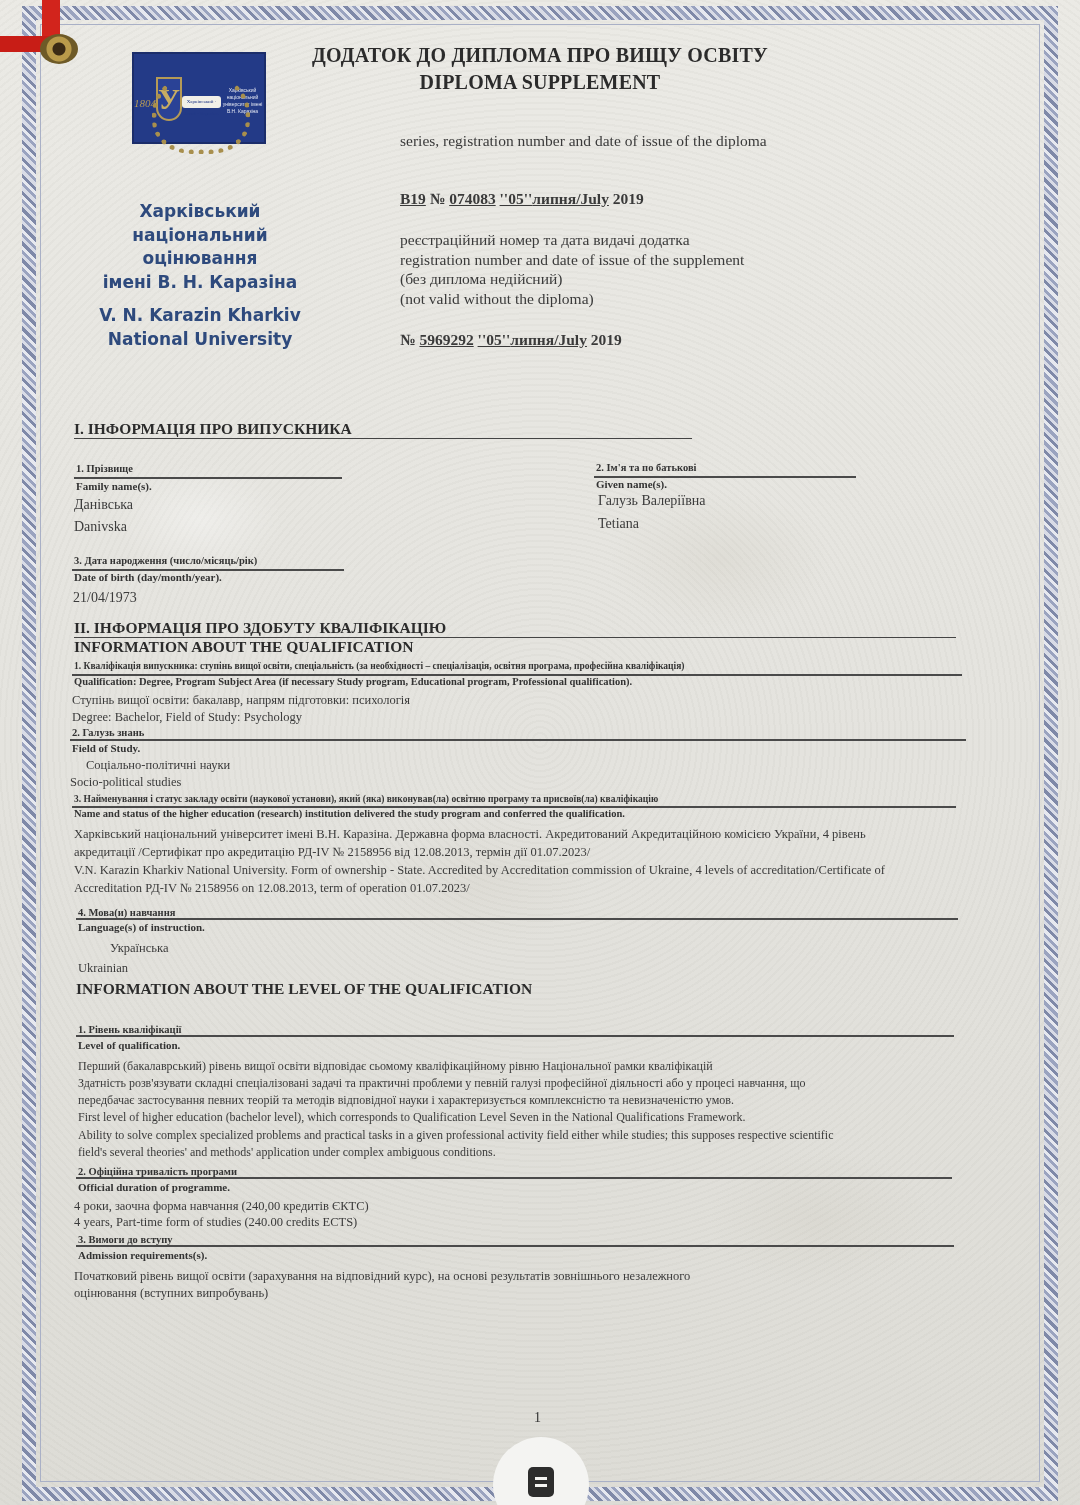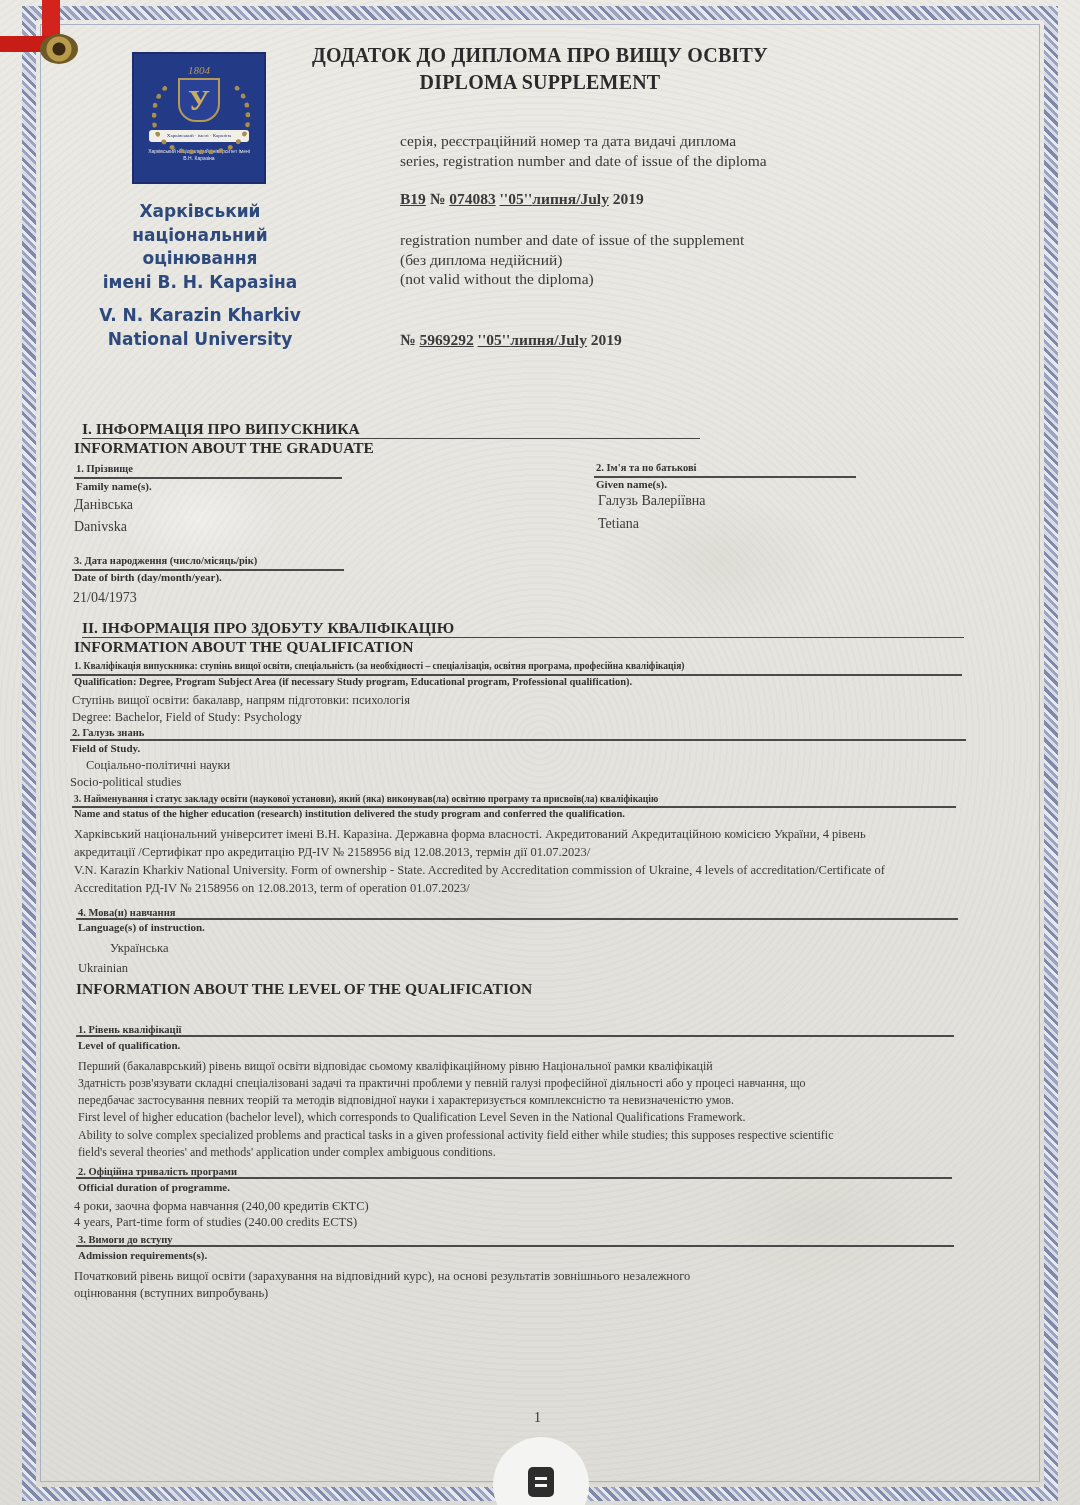--- a/index.html
+++ b/index.html
@@ -27,22 +27,22 @@
     border: 1px solid #a9b0c6;
   }
   .ribbon-v { position: absolute; left: 42px; top: 0; width: 18px; height: 42px; background: #d2241c; }
   .ribbon-h { position: absolute; left: 0; top: 36px; width: 62px; height: 16px; background: #c81d16; border-radius: 0 8px 8px 0; }
   .grommet {
     position: absolute; left: 40px; top: 34px; width: 38px; height: 30px; border-radius: 50%;
     background: radial-gradient(circle at 50% 50%, #3a2a14 0 6px, #b99a4a 7px 12px, #6e5a27 13px 15px);
   }
 
   .logo {
-    position: absolute; left: 132px; top: 52px; width: 134px; height: 132px;
-    background: #233a87; border: 2px solid #1b2d6a; display: flex; flex-direction: column; align-items: center;
+    position: absolute; left: 132px; top: 52px; width: 134px; height: 92px;
+    background: #233a87; border: 2px solid #1b2d6a; display: flex; flex-direction: row; align-items: center;
   }
   .logo-year { margin-top: 10px; font-size: 11px; color: #b59a56; font-style: italic; }
   .logo-shield {
     margin-top: 2px; width: 42px; height: 44px; border: 2px solid #b59a56; color: #c9ad63;
     font-size: 30px; font-weight: bold; display: flex; align-items: center; justify-content: center;
     border-radius: 0 0 18px 18px; background: #2a4296;
   }
   .logo-wreath { position: absolute; top: 18px; left: 18px; width: 98px; height: 82px; border: 5px dotted #a88f4d; border-radius: 50% 50% 40% 40%; border-top-color: transparent; }
   .logo-banner { margin-top: 8px; width: 100px; height: 12px; background: #f1efe8; border-radius: 3px; font-size: 5px; color: #233a87; text-align: center; line-height: 12px; }
   .logo-caption { margin-top: 6px; font-size: 5px; color: #dfe3f0; text-align: center; line-height: 7px; width: 110px; font-family: "Liberation Sans", sans-serif; }
@@ -59,21 +59,21 @@
   }
 
   .meta { position: absolute; left: 400px; font-size: 15.5px; color: #3a3a3a; line-height: 19.5px; }
   .meta-1 { top: 131px; }
   .meta-2 { top: 189px; font-weight: bold; }
   .meta-3 { top: 230px; }
   .meta-4 { top: 330px; font-weight: bold; }
   .u { text-decoration: underline; }
 
   .sec-title { position: absolute; left: 74px; font-weight: bold; font-size: 15.5px; line-height: 18px; color: #2b2b2b; }
-  .sec-title .ua { display: block; border-bottom: 1.5px solid #444; margin-left: 8px; }
+  .sec-title .ua { display: block; border-bottom: 1.5px solid #444; }
   .rule { position: absolute; height: 1.5px; background: #4a4a4a; }
 
   .lbl-ua { position: absolute; font-weight: bold; font-size: 10.5px; color: #333; }
   .lbl-en { position: absolute; font-weight: bold; font-size: 11px; color: #333; }
   .val { position: absolute; font-size: 14px; color: #3b3b3b; line-height: 17.5px; }
   .val-sm { position: absolute; font-size: 12.5px; color: #3b3b3b; line-height: 18px; }
 
   .page-num { position: absolute; left: 534px; top: 1410px; font-size: 14px; color: #333; }
   .fab {
     position: absolute; left: 493px; top: 1437px; width: 96px; height: 96px; border-radius: 50%;
@@ -118,45 +118,44 @@
       <div>National University</div>
     </div>
   </div>
 
   <div class="doc-title">
     <div>ДОДАТОК ДО ДИПЛОМА ПРО ВИЩУ ОСВІТУ</div>
     <div>DIPLOMA SUPPLEMENT</div>
   </div>
 
   <div class="meta meta-1">
-    <div>серія, реєстраційний номер та дата видачі диплома</div>
     <div>series, registration number and date of issue of the diploma</div>
   </div>
   <div class="meta meta-2">
     <span class="u">В19</span>
     <span>№</span>
     <span class="u">074083</span>
     <span class="u">''05''</span><span class="u">липня/July</span>
     <span>2019</span>
   </div>
   <div class="meta meta-3">
+    <div>реєстраційний номер та дата видачі додатка</div>
     <div>registration number and date of issue of the supplement</div>
     <div>(без диплома недійсний)</div>
     <div>(not valid without the diploma)</div>
   </div>
   <div class="meta meta-4">
     <span>№</span>
     <span class="u">5969292</span>
     <span class="u">''05''</span><span class="u">липня/July</span>
     <span>2019</span>
   </div>
 
   <div class="sec-title" style="top:420px;">
     <span class="ua" style="width:618px;">I. ІНФОРМАЦІЯ ПРО ВИПУСКНИКА</span>
-    <span style="display:block;">INFORMATION ABOUT THE GRADUATE</span>
   </div>
 
   <div class="lbl-ua" style="left:76px; top:463px;">1. Прізвище</div>
   <div class="rule" style="left:74px; top:477px; width:268px;"></div>
   <div class="lbl-en" style="left:76px; top:480px;">Family name(s).</div>
   <div class="val" style="left:74px; top:496px;">Данівська</div>
   <div class="val" style="left:74px; top:518px;">Danivska</div>
 
   <div class="lbl-ua" style="left:596px; top:462px;">2. Ім'я та по батькові</div>
   <div class="rule" style="left:594px; top:476px; width:262px;"></div>

